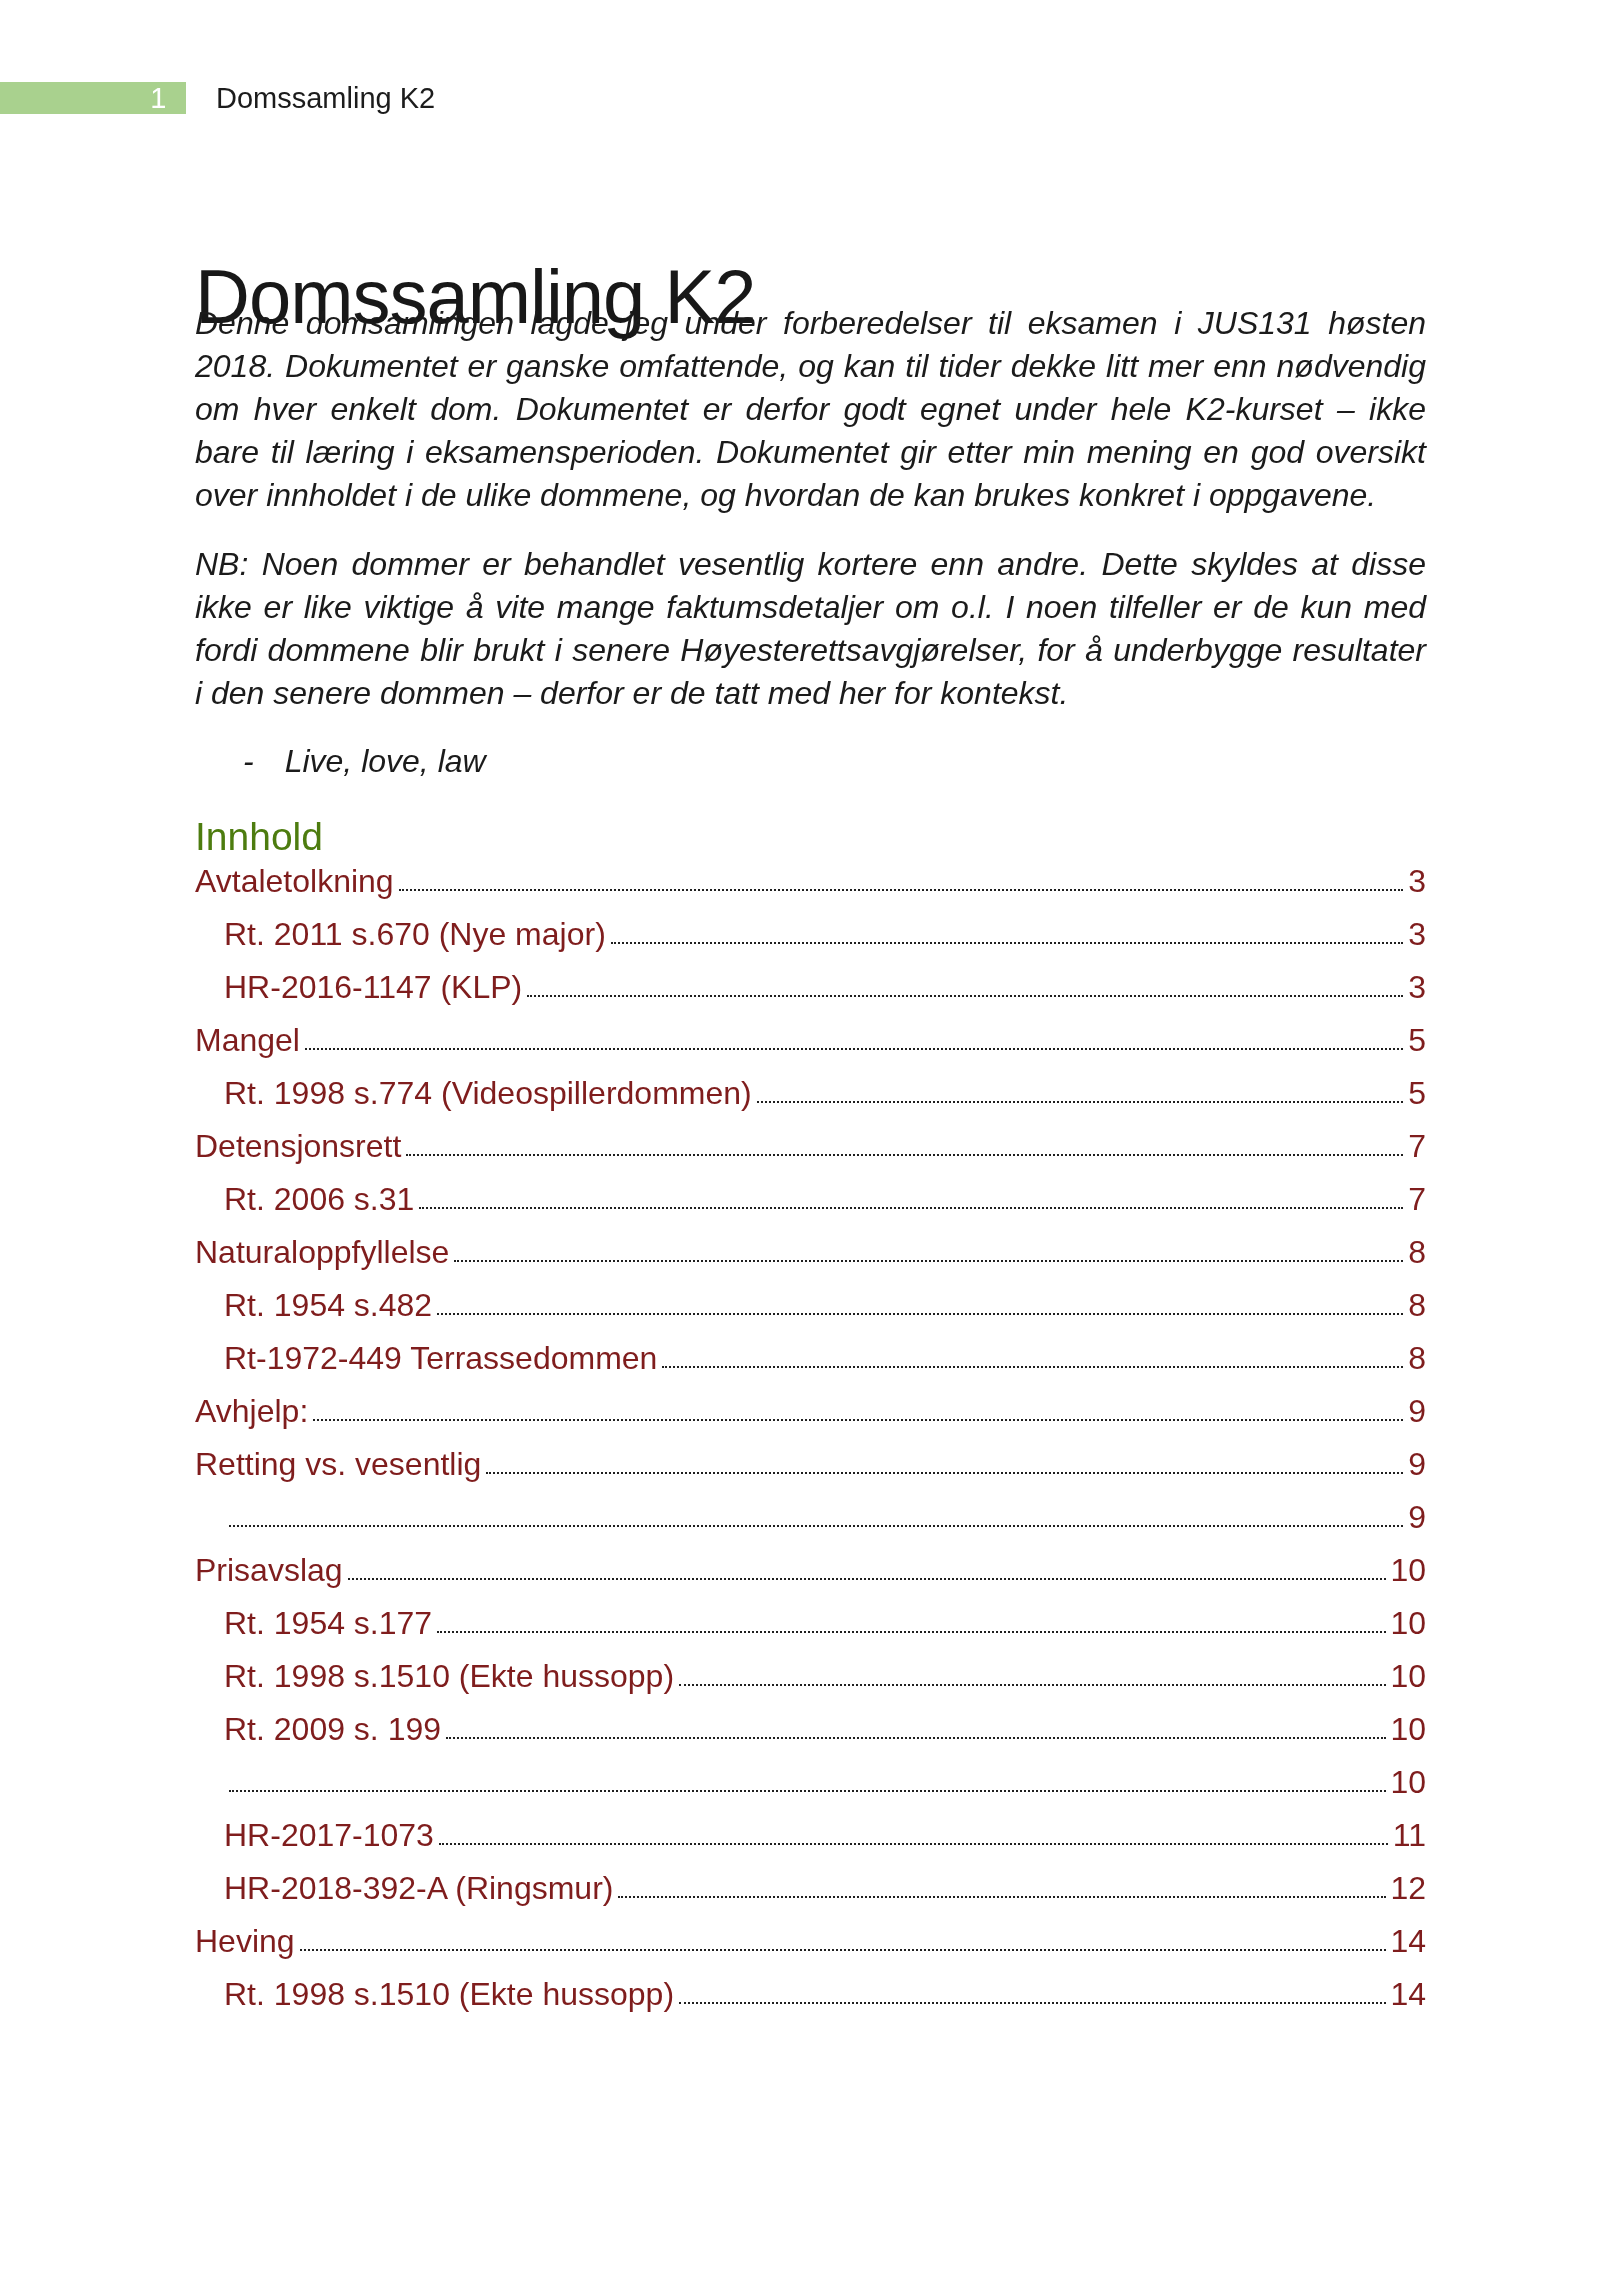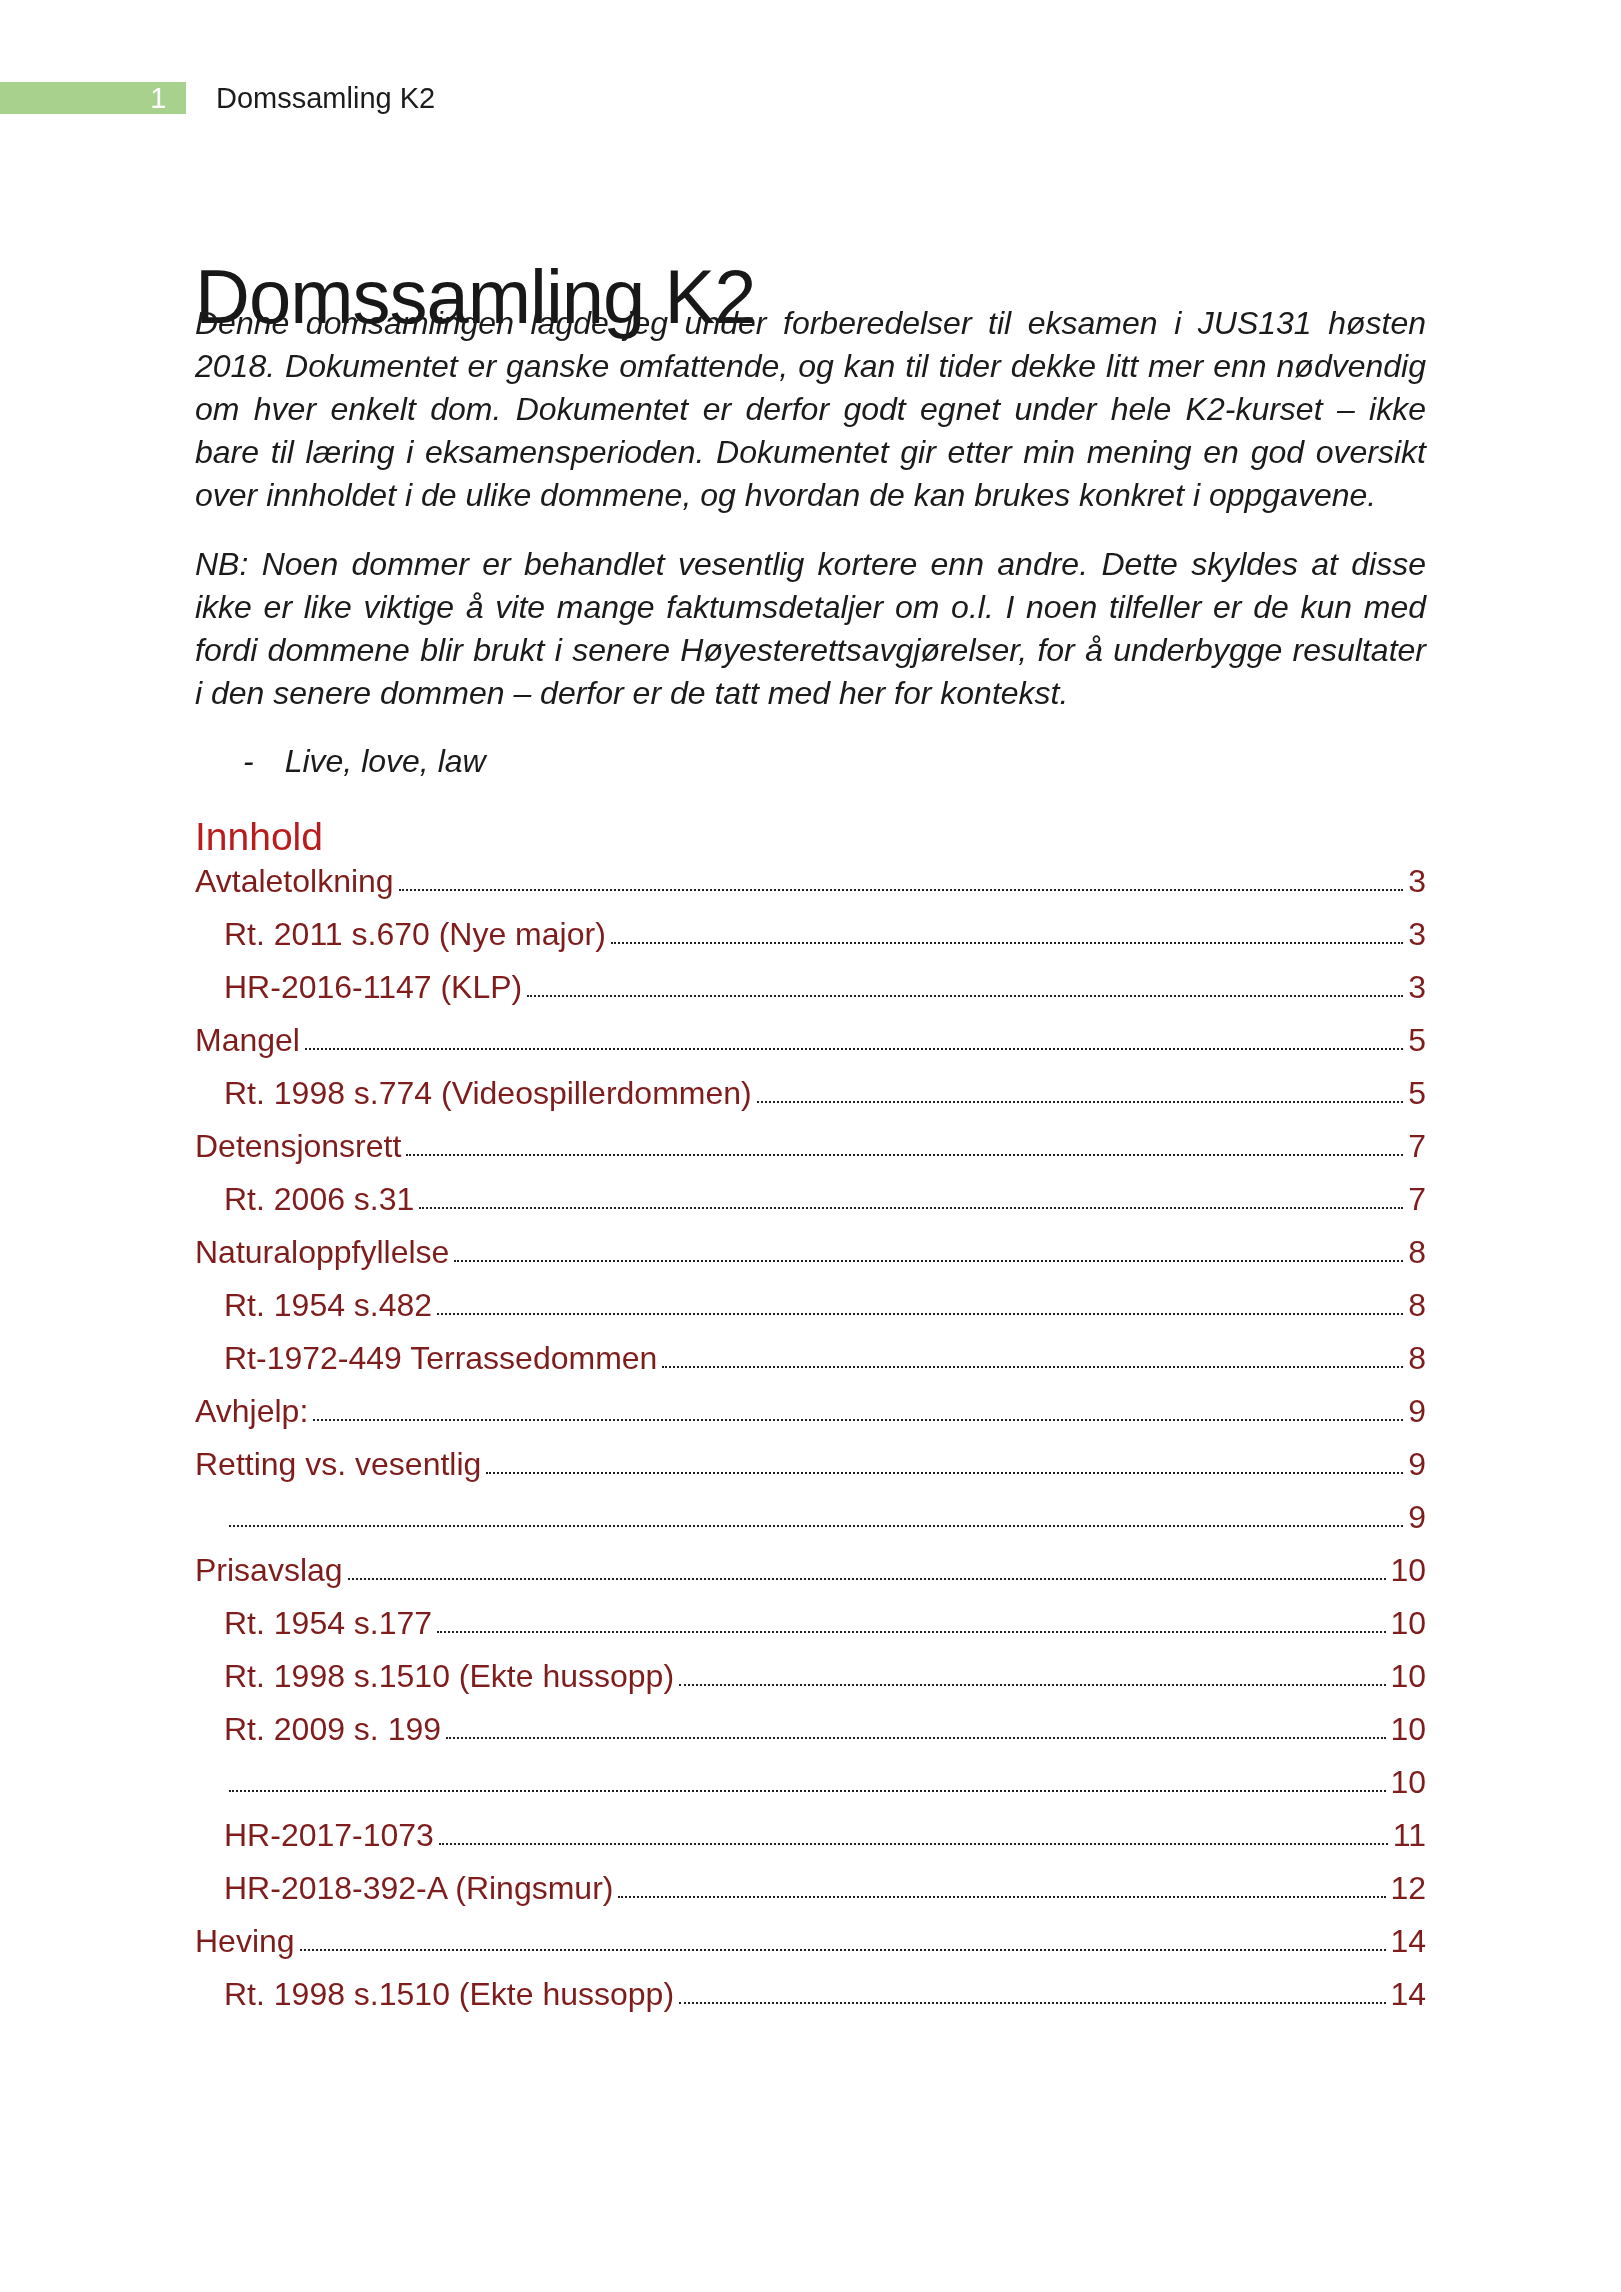--- a/index.html
+++ b/index.html
@@ -93,21 +93,21 @@
 
   <div class="content">
     <p>Denne domsamlingen lagde jeg under forberedelser til eksamen i JUS131 høsten 2018. Dokumentet er ganske omfattende, og kan til tider dekke litt mer enn nødvendig om hver enkelt dom. Dokumentet er derfor godt egnet under hele K2-kurset – ikke bare til læring i eksamensperioden. Dokumentet gir etter min mening en god oversikt over innholdet i de ulike dommene, og hvordan de kan brukes konkret i oppgavene.</p>
     <p>NB: Noen dommer er behandlet vesentlig kortere enn andre. Dette skyldes at disse ikke er like viktige å vite mange faktumsdetaljer om o.l. I noen tilfeller er de kun med fordi dommene blir brukt i senere Høyesterettsavgjørelser, for å underbygge resultater i den senere dommen – derfor er de tatt med her for kontekst.</p>
 
     <div class="signoff">
       <span>-</span>
       <span>Live, love, law</span>
     </div>
 
-    <h2 class="toc-heading" style="color: #b91c1c;">Innhold</h2>
+    <h2 class="toc-heading" style="color: #4d7c0f;">Innhold</h2>
 
     <div class="toc-list">
   <div class="toc-entry" data-level="1">
     <span class="toc-label">Avtaletolkning</span>
     <span class="dots"></span>
     <span class="toc-page">3</span>
   </div>
 
   <div class="toc-entry" data-level="2">
     <span class="toc-label">Rt. 2011 s.670 (Nye major)</span>

